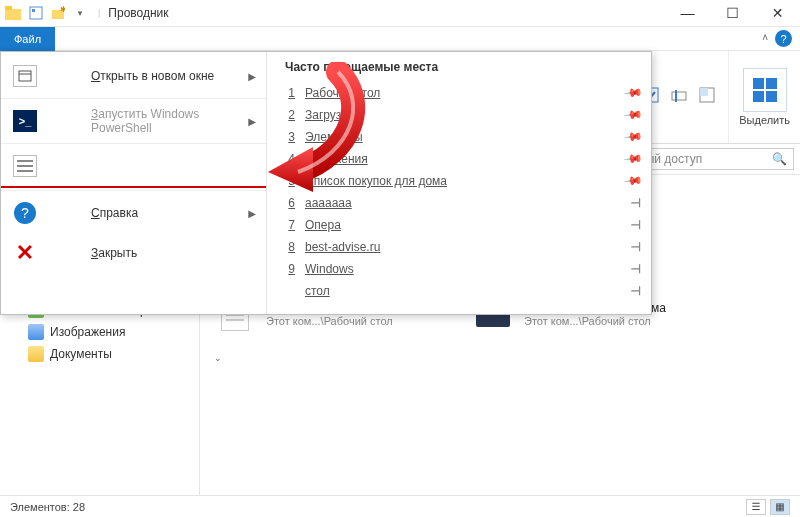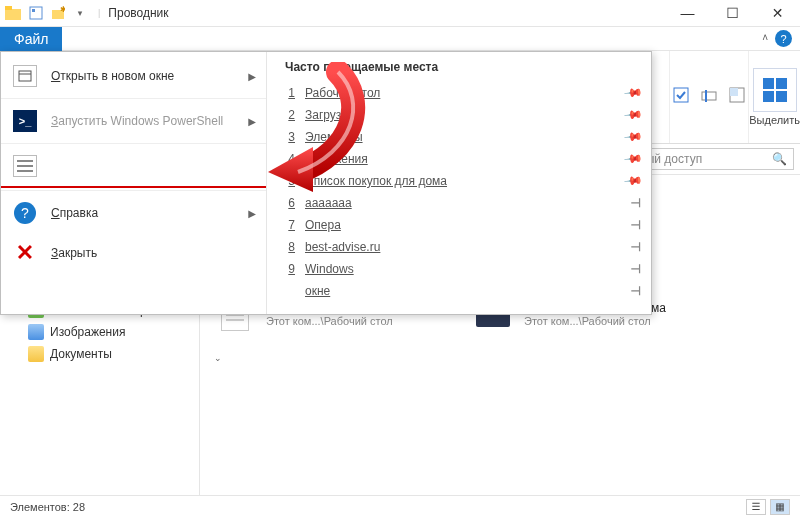--- a/index.html
+++ b/index.html
@@ -8,27 +8,27 @@
   
   .titlebar { height: 27px; display: flex; align-items: center; border-bottom: 1px solid #e5e5e5; }
   .qat { display: flex; align-items: center; padding: 0 4px; gap: 2px; }
   .qat .ico { width: 20px; height: 20px; display: flex; align-items: center; justify-content: center; }
   .title { margin-left: 8px; font-size: 12px; }
   .winbtns { margin-left: auto; display: flex; }
   .winbtn { width: 45px; height: 27px; display: flex; align-items: center; justify-content: center; font-size: 14px; }
 
   
   .tabrow { height: 24px; display: flex; align-items: stretch; border-bottom: 1px solid #e5e5e5; position: relative; }
-  .file-tab { background: #1979ca; color: #fff; padding: 12px 14px; display: flex; align-items: center; font-size: 14px; }
+  .file-tab { background: #1979ca; color: #fff; padding: 12px 14px; display: flex; align-items: center; font-size: 11px; }
   .help { position: absolute; right: 8px; top: 3px; width: 17px; height: 17px; border-radius: 50%; background: #1979ca; color: #fff; display: flex; align-items: center; justify-content: center; font-size: 11px; }
   .expand { position: absolute; right: 32px; top: 5px; font-size: 10px; color: #555; }
 
   
   .ribbon { height: 93px; border-bottom: 1px solid #ddd; position: relative; background: #fff; display:flex; justify-content:flex-end; }
-  .ribbon-group { display:flex; flex-direction:column; align-items:center; justify-content:center; padding: 4px 0; border-left:1px solid #eee; }
+  .ribbon-group { display:flex; flex-direction:column; align-items:center; justify-content:center; padding: 4px 10px; border-left:1px solid #eee; }
   .ribbon-icons { display:flex; gap:6px; margin-bottom:4px; }
   .rib-ico { width:22px; height:22px; display:flex; align-items:center; justify-content:center; }
   .rib-big { width:44px; height:44px; border:1px solid #d0d8e8; display:flex; align-items:center; justify-content:center; margin-bottom:2px; background:#fff; }
   .rib-big .grid4 { width:24px; height:24px; display:grid; grid-template-columns:1fr 1fr; grid-template-rows:1fr 1fr; gap:2px; }
   .rib-big .grid4 span{ background:#2b7cd3; }
   .rib-lbl { font-size:11px; color:#444; }
 
   
   .addr { height: 31px; display:flex; align-items:center; padding:0 6px; gap:6px; border-bottom:1px solid #e5e5e5; }
   .addr-left { display:flex; gap:2px; }
@@ -58,21 +58,21 @@
   .status { position:absolute; bottom:0; left:0; right:0; height:22px; border-top:1px solid #e5e5e5; display:flex; align-items:center; padding:0 10px; font-size:11px; color:#444; justify-content:space-between;}
   .view-toggles{ display:flex; gap:4px;}
   .vt{ width:20px; height:16px; border:1px solid #ccc; display:flex; align-items:center; justify-content:center; font-size:10px;}
 
   
   .menu { position:absolute; left:0; top:51px; width:652px; background:#fff; border:1px solid #bfbfbf; box-shadow:2px 2px 8px rgba(0,0,0,.2); display:flex; z-index:50; }
   .menu-left { width:266px; padding:4px 0; border-right:1px solid #e5e5e5; }
   .menu-item { display:flex; align-items:center; height:40px; padding:0 10px; gap:12px; }
   .menu-item.disabled { color:#9a9a9a; }
   .menu-item .mi-ico { width:28px; height:28px; display:flex; align-items:center; justify-content:center; }
-  .menu-item .mi-lbl { flex:1; }
+  .menu-item .mi-lbl { flex:1;margin-left:40px; }
   .menu-item .mi-arr { color:#666; font-size:10px; }
   .menu-left hr { border:none; border-top:1px solid #eee; margin:2px 0; }
   .highlight-bar { height:2px; background:#d40000; margin:0 0 2px 0; }
 
   .menu-right { flex:1; padding:8px 10px 12px 18px; }
   .menu-right .hdr { font-size:12px; color:#333; margin-bottom:8px; font-weight:600;}
   .mr-row { display:flex; align-items:center; height:22px; gap:10px; }
   .mr-row .num { width:10px; text-align:right; color:#555; text-decoration:underline;}
   .mr-row .lbl { flex:1; color:#555; text-decoration:underline; }
   .mr-row .pin { color:#666; font-size:12px; transform: rotate(40deg);}
@@ -430,21 +430,21 @@
           <span class="lbl">best-advise.ru</span>
           <span class="pin">⊣</span>
         </div>
         <div class="mr-row nopin">
           <span class="num">9</span>
           <span class="lbl">Windows</span>
           <span class="pin">⊣</span>
         </div>
         <div class="mr-row nopin">
           <span class="num"></span>
-          <span class="lbl">окне</span>
+          <span class="lbl">стол</span>
           <span class="pin">⊣</span>
         </div>
       </div>
   </div>
 </div>
 
 <svg class="arrow-anno" width="120" height="130">
   <defs>
     <linearGradient id="rg" x1="0" y1="0" x2="0" y2="1">
       <stop offset="0" stop-color="#ff4d4d"></stop>

